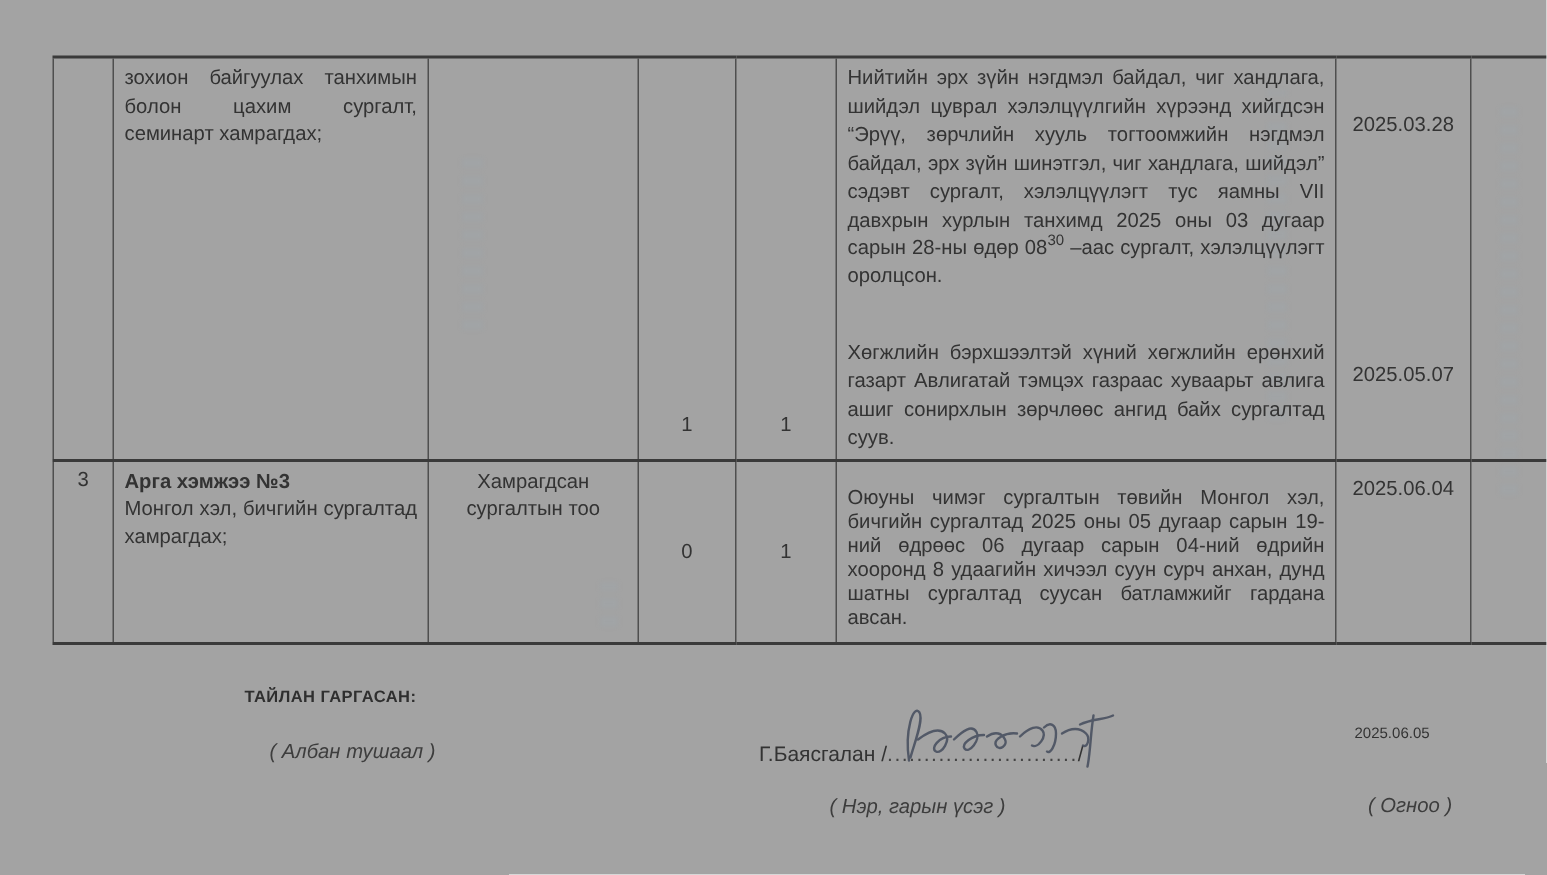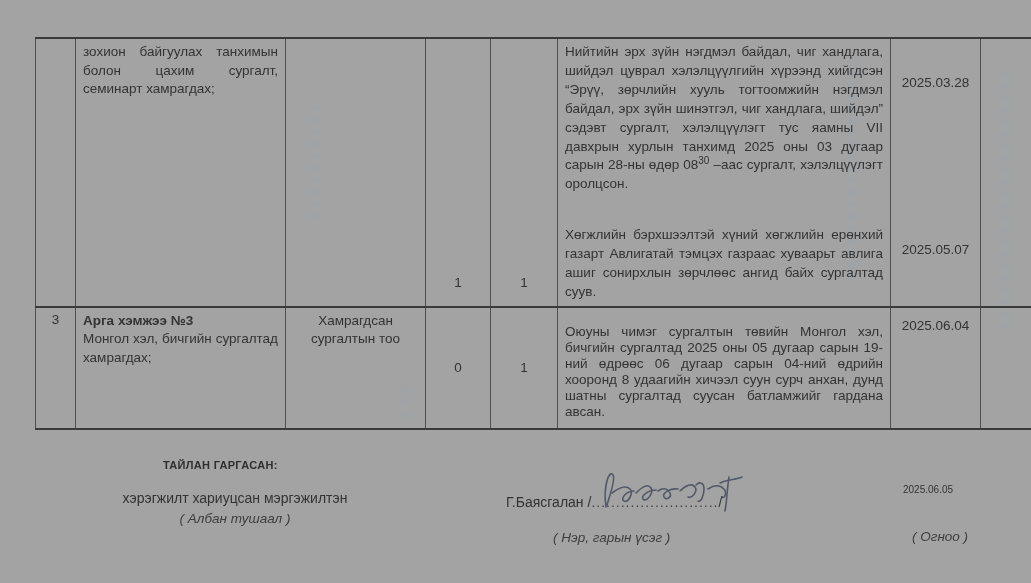--- a/index.html
+++ b/index.html
@@ -116,21 +116,20 @@
         <span class="date-abs" style="top:10px;">2025.06.04</span>
       </td>
       <td class="no-right"></td>
     </tr>
   </tbody>
     </table>
 
   <div class="abs footer-heading">ТАЙЛАН ГАРГАСАН:</div>
 
   <div class="abs position-block">
-    <div>хэрэгжилт хариуцсан мэргэжилтэн</div>
     <div class="caption position-caption">( Албан тушаал )</div>
   </div>
 
   <div class="abs name-line"><span>Г.Баясгалан</span>&nbsp;<span>/</span><span class="dots">..........................</span><span>/</span></div>
 
   <svg class="signature-svg" viewBox="0 0 158 52">
     <g fill="none" stroke="#4a5161" stroke-width="1.6" stroke-linecap="round" opacity="0.9">
       <path d="M10,44 C7,24 13,6 17,12 C20,17 13,34 11,42"></path>
       <path d="M16,30 C24,24 30,22 34,26 C38,30 32,40 28,38 C24,36 30,28 38,28"></path>
       <path d="M40,30 C46,24 52,20 55,25 C58,30 50,40 47,36 C45,33 52,27 60,27"></path>

